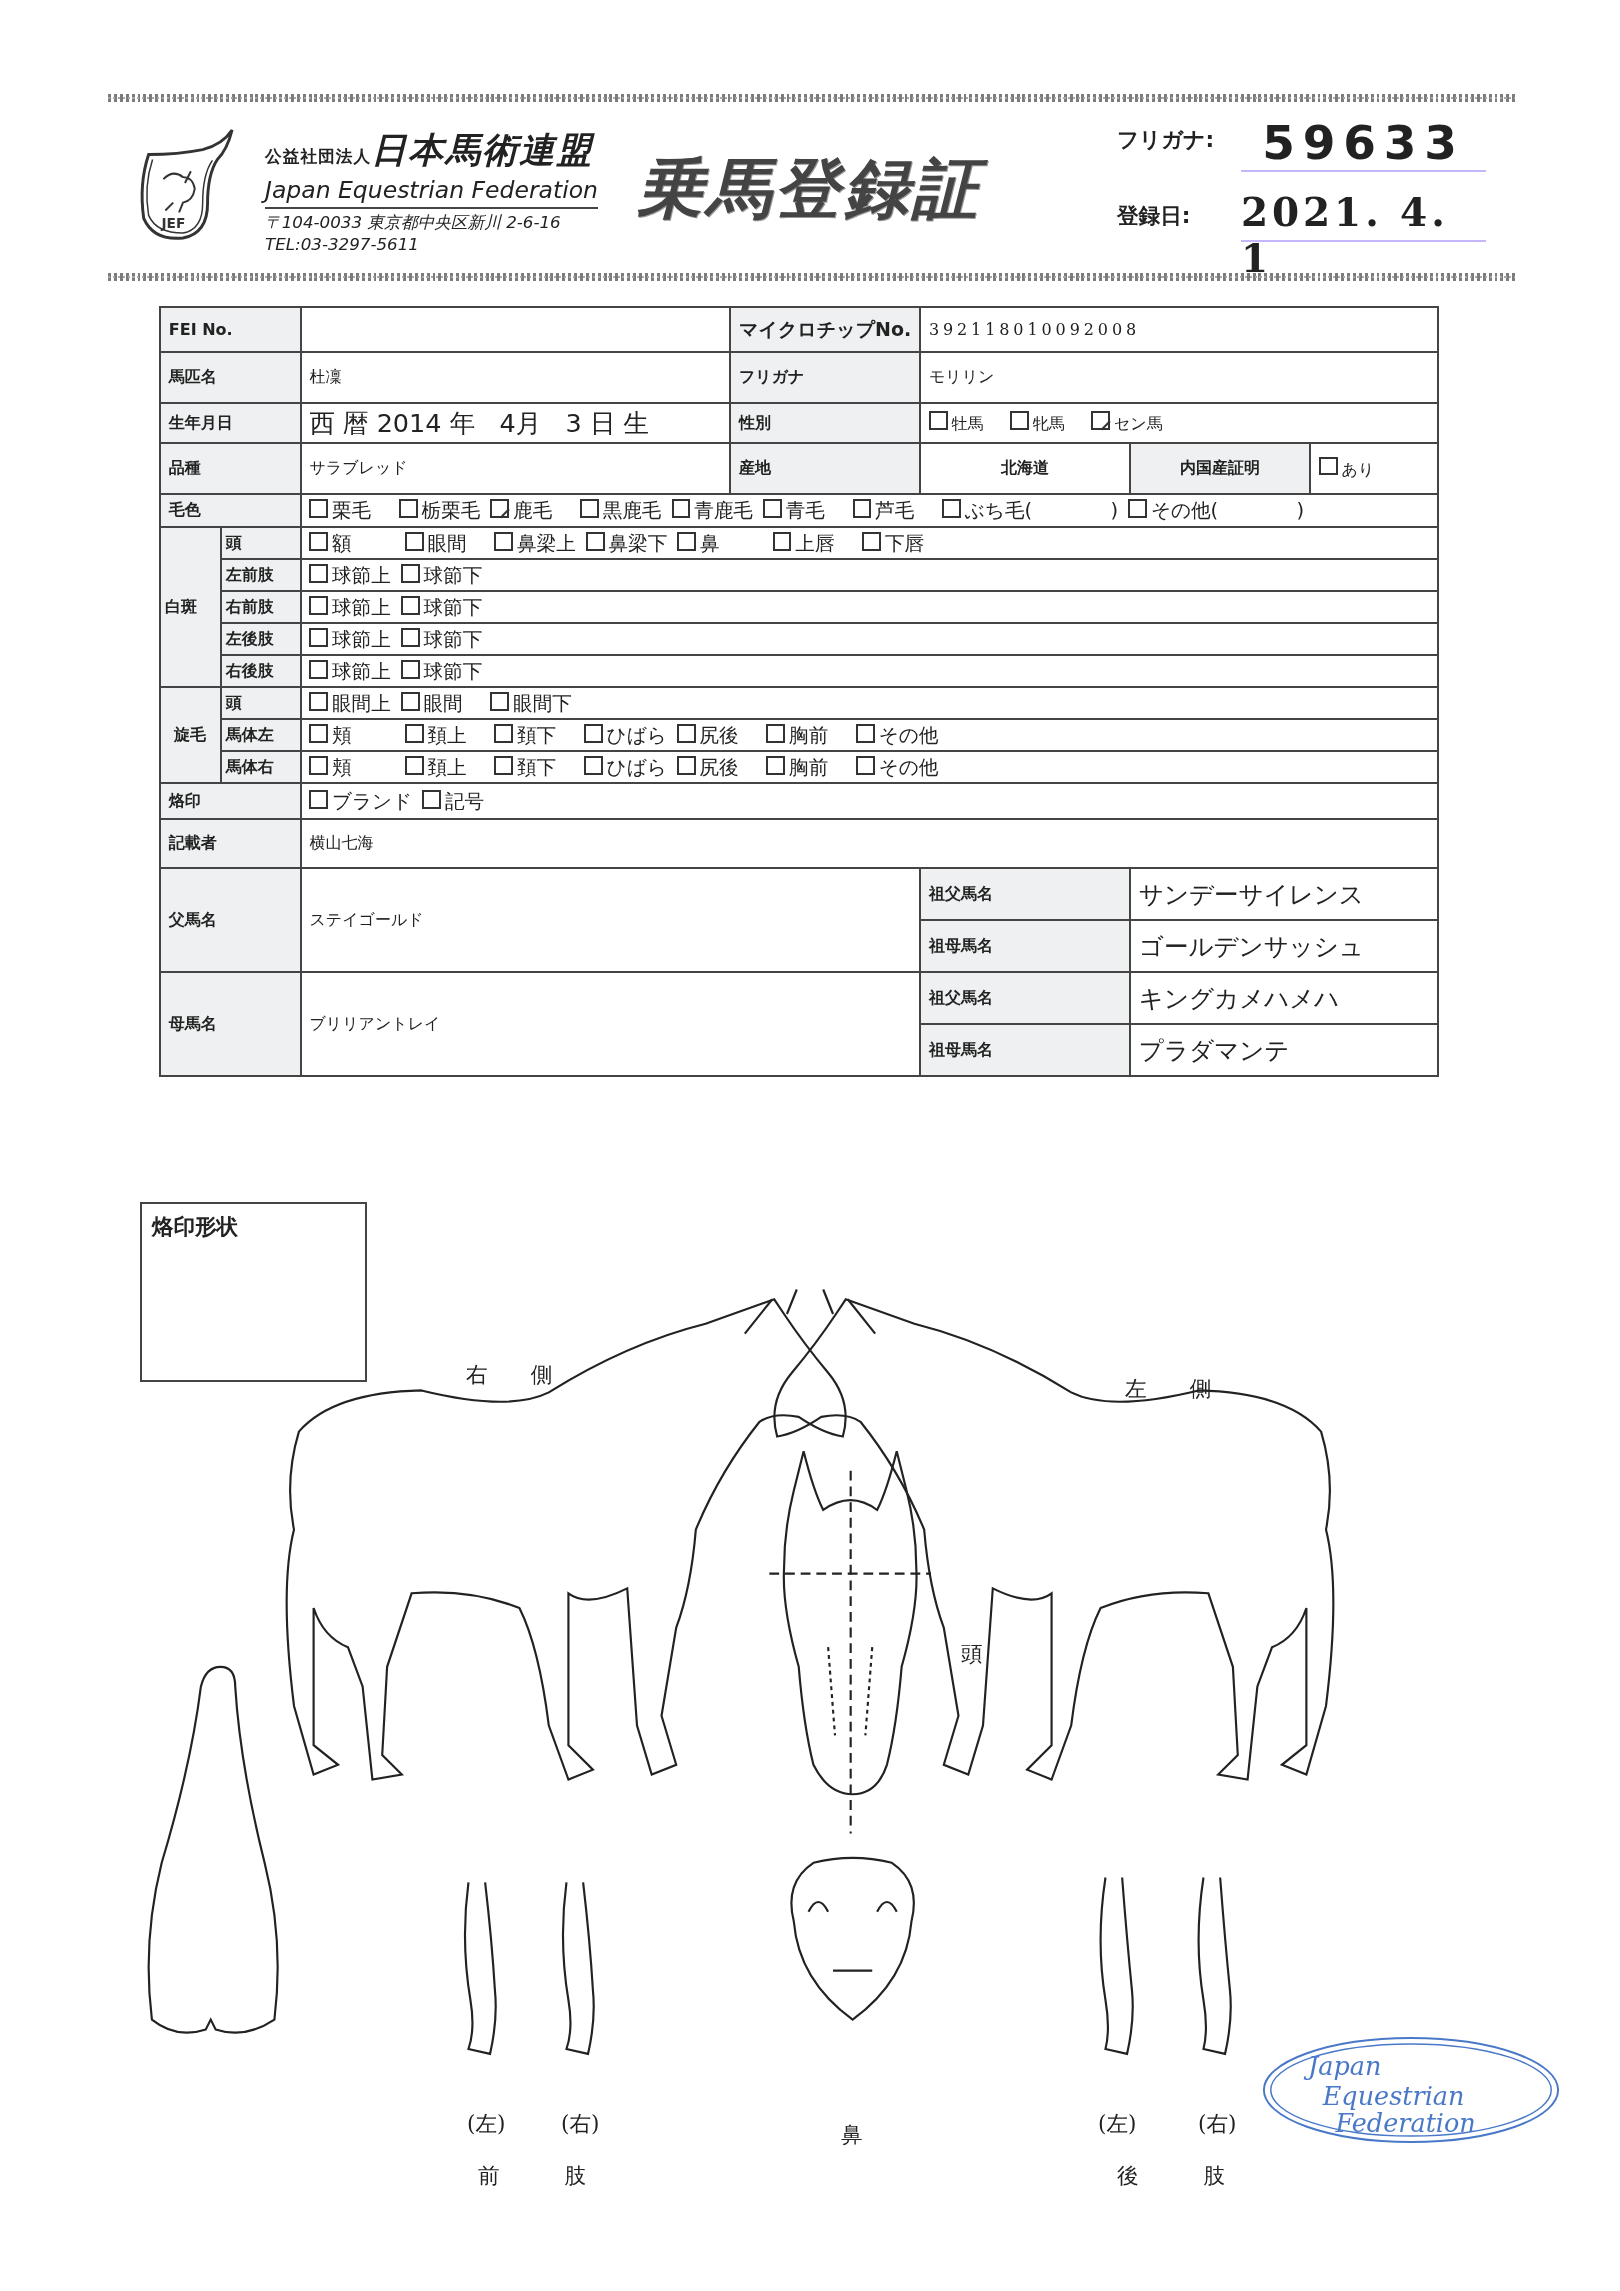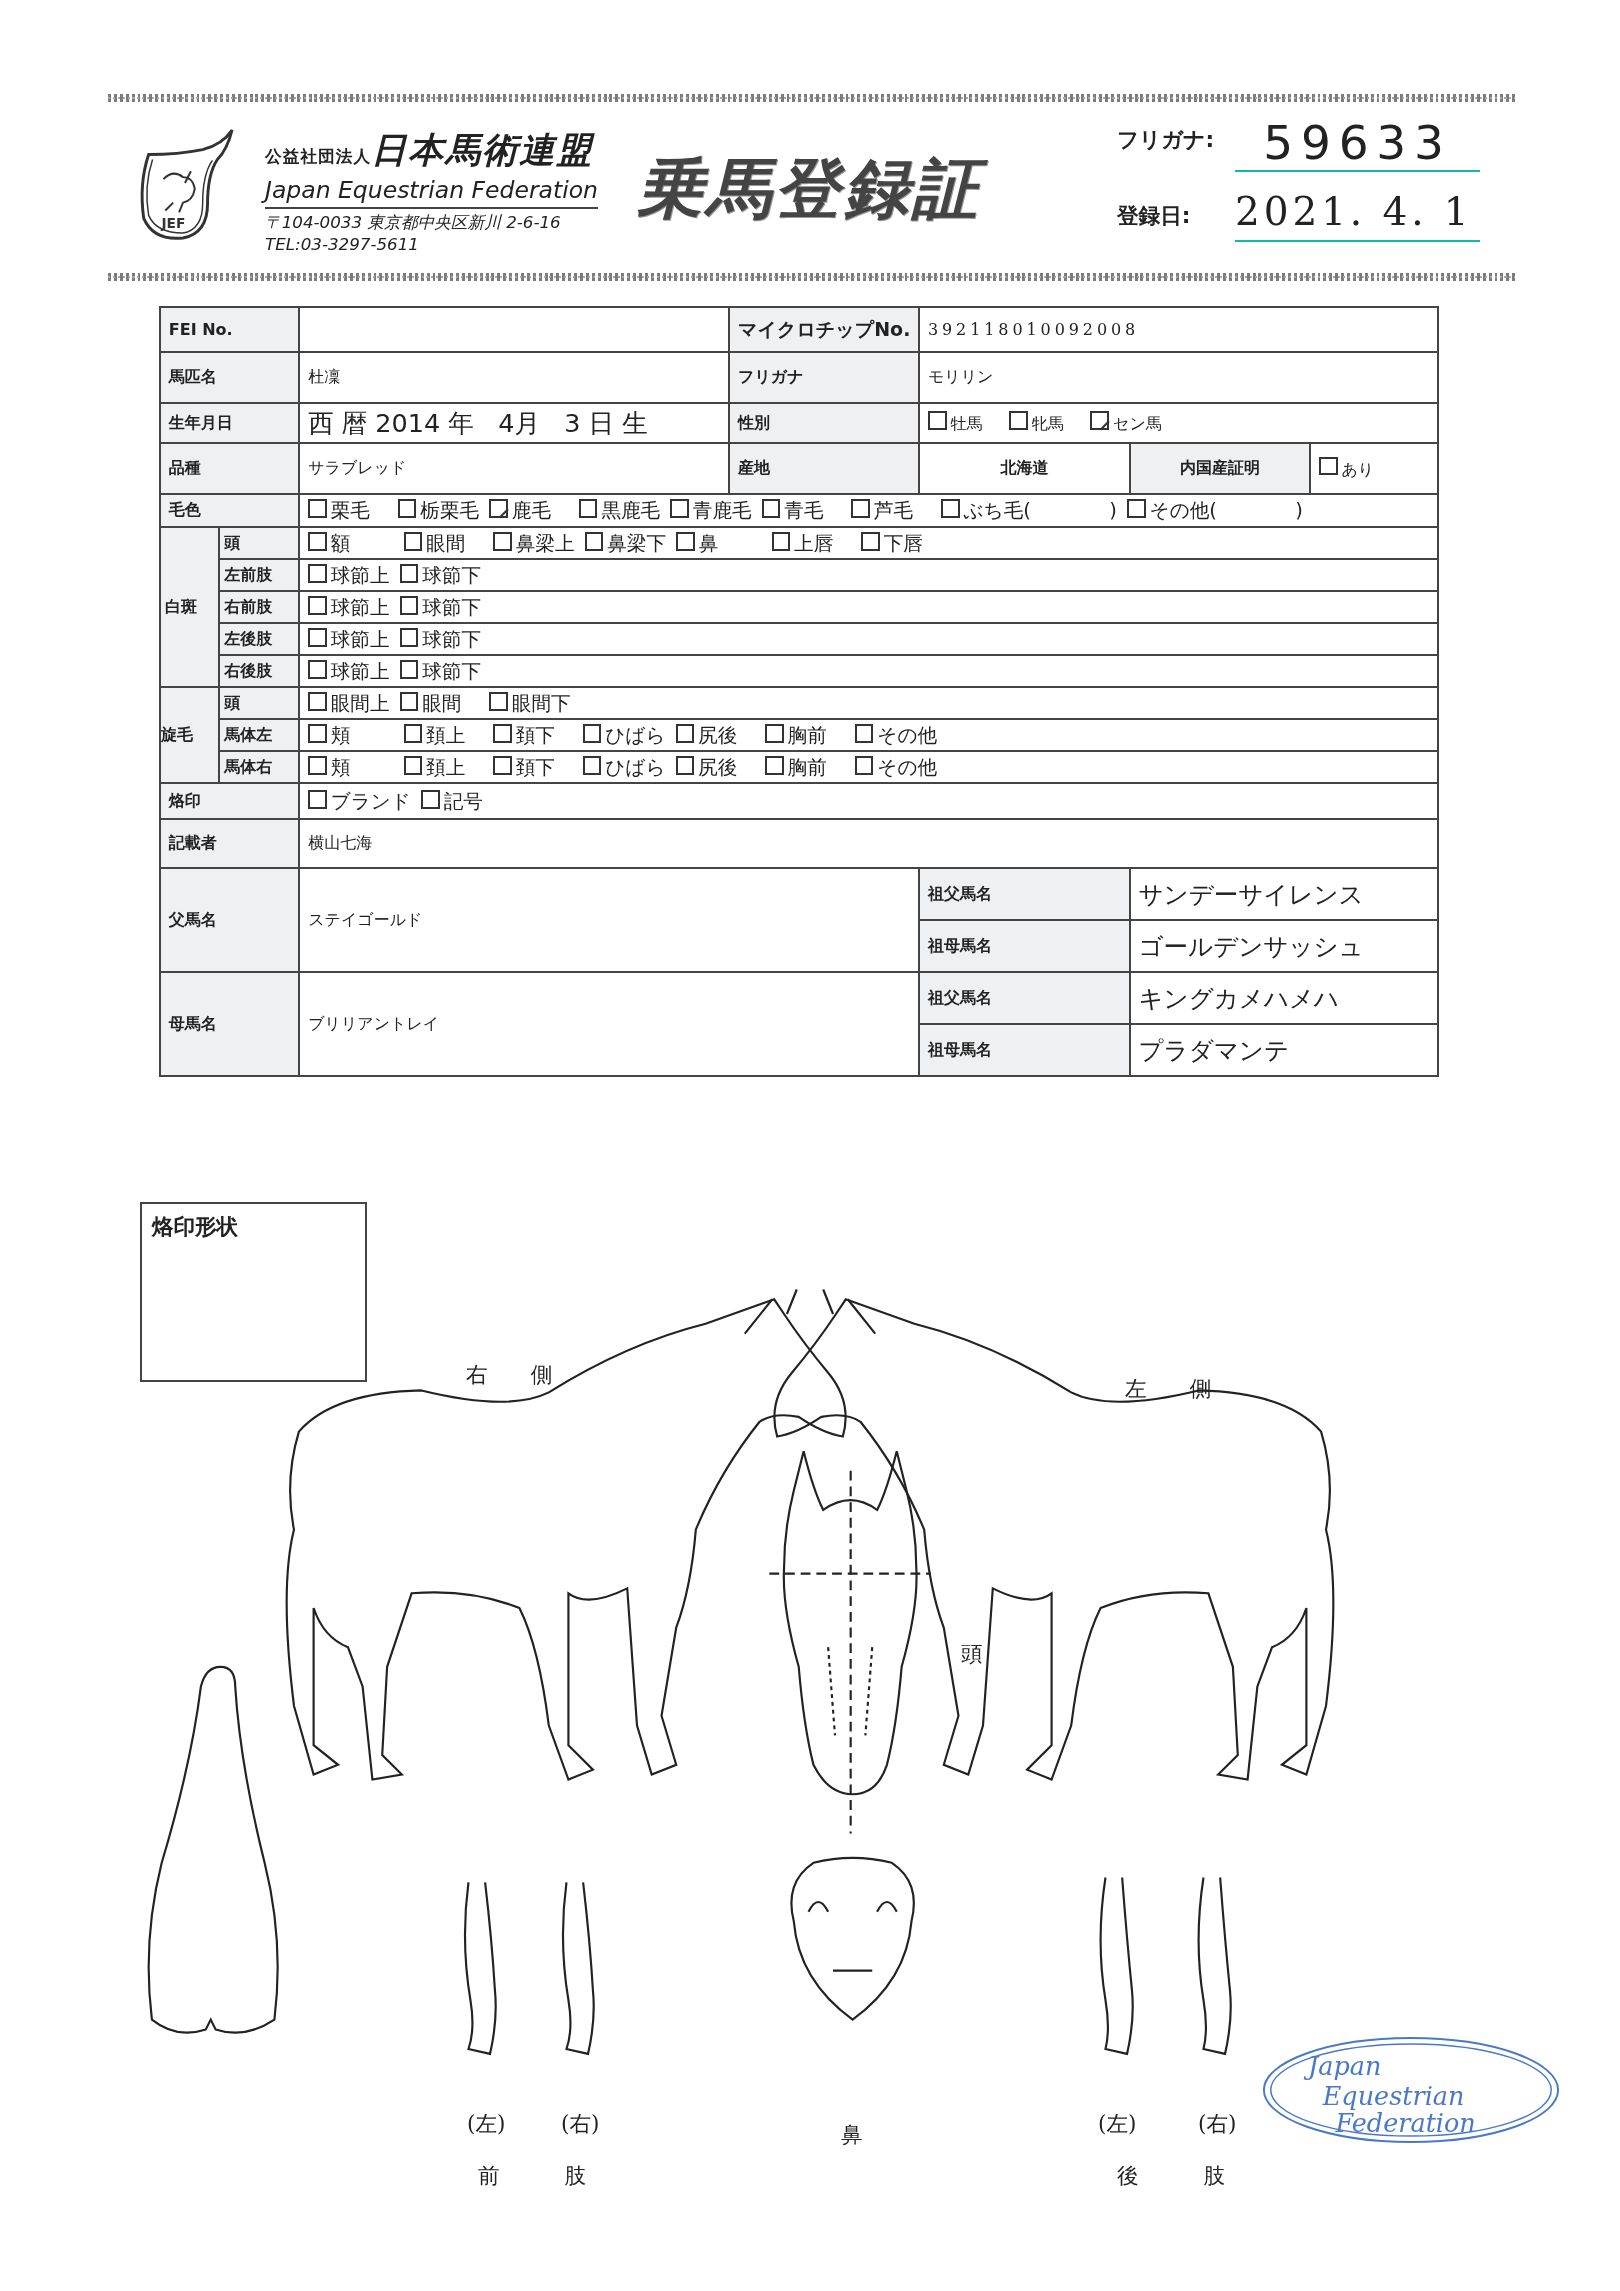--- a/index.html
+++ b/index.html
@@ -15,22 +15,22 @@
   #logo { position:absolute; left:129px; top:125px; width:108px; height:118px; }
   #org { position:absolute; left:265px; top:127px; }
   #org .pre { font-size:16.7px; font-weight:bold; letter-spacing:1px; }
   #org .jp { font-size:35px; font-weight:bold; font-style:italic; letter-spacing:2px; }
   #org .en { font-size:23.5px; font-style:italic; margin-top:2px; border-bottom:2px solid #444; padding-bottom:2.9px; }
   #org .addr { font-size:16.7px; font-style:italic; line-height:18.6px; margin-top:3.9px; }
   #title { position:absolute; left:637px; top:145px; font-size:65px; font-weight:bold;
     font-style:italic; color:#444; letter-spacing:3.9px;
     text-shadow: 1px 1px 0 #999; }
   .reg { position:absolute; left:1117px; font-size:21.6px; font-weight:bold; }
-  .reg .val { position:absolute; left:118px; width:245px; border-bottom:2px solid #14b8a6;
-    font-weight:normal; }
+  .reg .val { position:absolute; left:124px; width:245px; border-bottom:2px solid #c4b5fd;
+    font-weight:bold; }
   #reg-no { top:125px; }
   #reg-no .val { top:-9.8px; font-size:47px; letter-spacing:7.8px; text-align:center; height:55px; }
   #reg-date { top:201px; }
   #reg-date .val { top:-11.8px; font-size:39px; font-family:"DejaVu Serif",serif; height:51px; letter-spacing:3.9px; }
 
   
   table.main { position:absolute; left:159px; top:306px; width:1280px; border-collapse:collapse; }
   table.main td { border:2.9px solid #444; padding:0 7.8px; font-size:16px; vertical-align:middle; white-space:nowrap; }
   td.lbl { background:#eef0f1; font-weight:bold; font-size:20.6px; }
   td.big { font-size:29px; }
@@ -168,21 +168,21 @@
   <tr style="height:32px">
         <td class="lbl" style="padding:0 3.9px">左後肢</td>
         <td colspan="5" style="font-size:19.6px"><span class="cb tight"><span class="box"></span><span>球節上</span></span>&nbsp;<span class="cb"><span class="box"></span><span>球節下</span></span></td>
       </tr>
   <tr style="height:32px">
         <td class="lbl" style="padding:0 3.9px">右後肢</td>
         <td colspan="5" style="font-size:19.6px"><span class="cb tight"><span class="box"></span><span>球節上</span></span>&nbsp;<span class="cb"><span class="box"></span><span>球節下</span></span></td>
       </tr>
 
   <tr style="height:32px">
-    <td class="lbl" rowspan="3" style="padding:0 0">旋毛</td>
+    <td class="lbl" rowspan="3" style="padding:0 13px">旋毛</td>
     <td class="lbl" style="padding:0 3.9px">頭</td>
     <td colspan="5" style="font-size:19.6px">
       <span class="cb tight"><span class="box"></span><span>眼間上</span></span>
       <span class="cb"><span class="box"></span><span>眼間</span></span>
       <span class="cb"><span class="box"></span><span>眼間下</span></span>
     </td>
   </tr>
   <tr style="height:32px">
     <td class="lbl" style="padding:0 3.9px">馬体左</td>
     <td colspan="5" style="font-size:19.6px">

